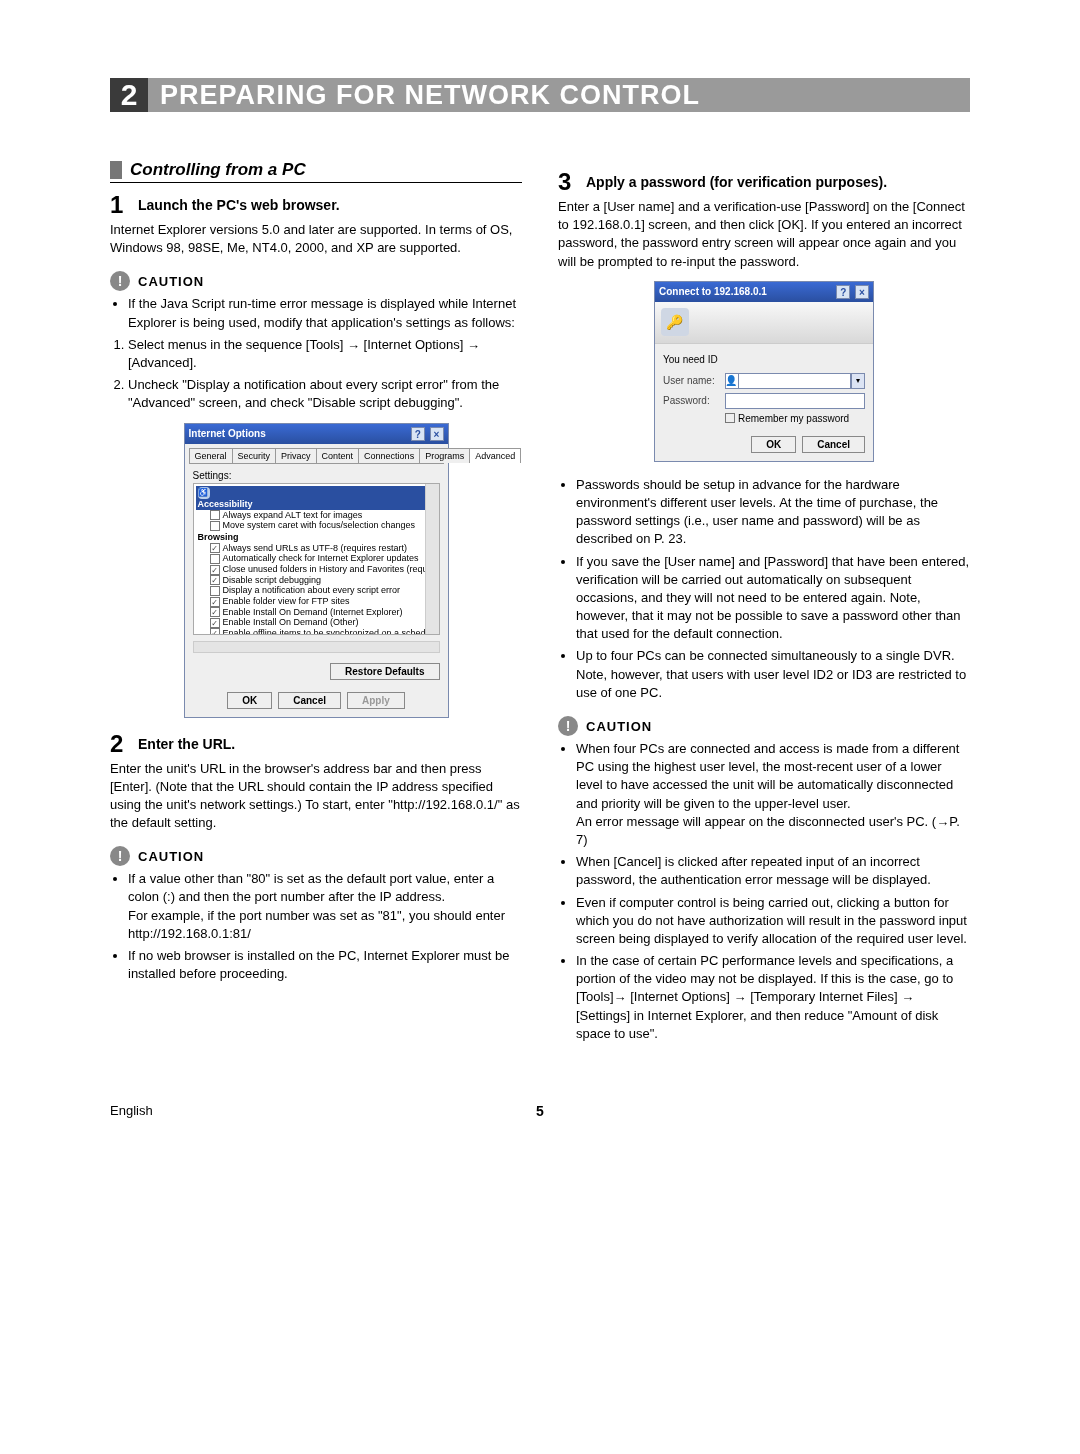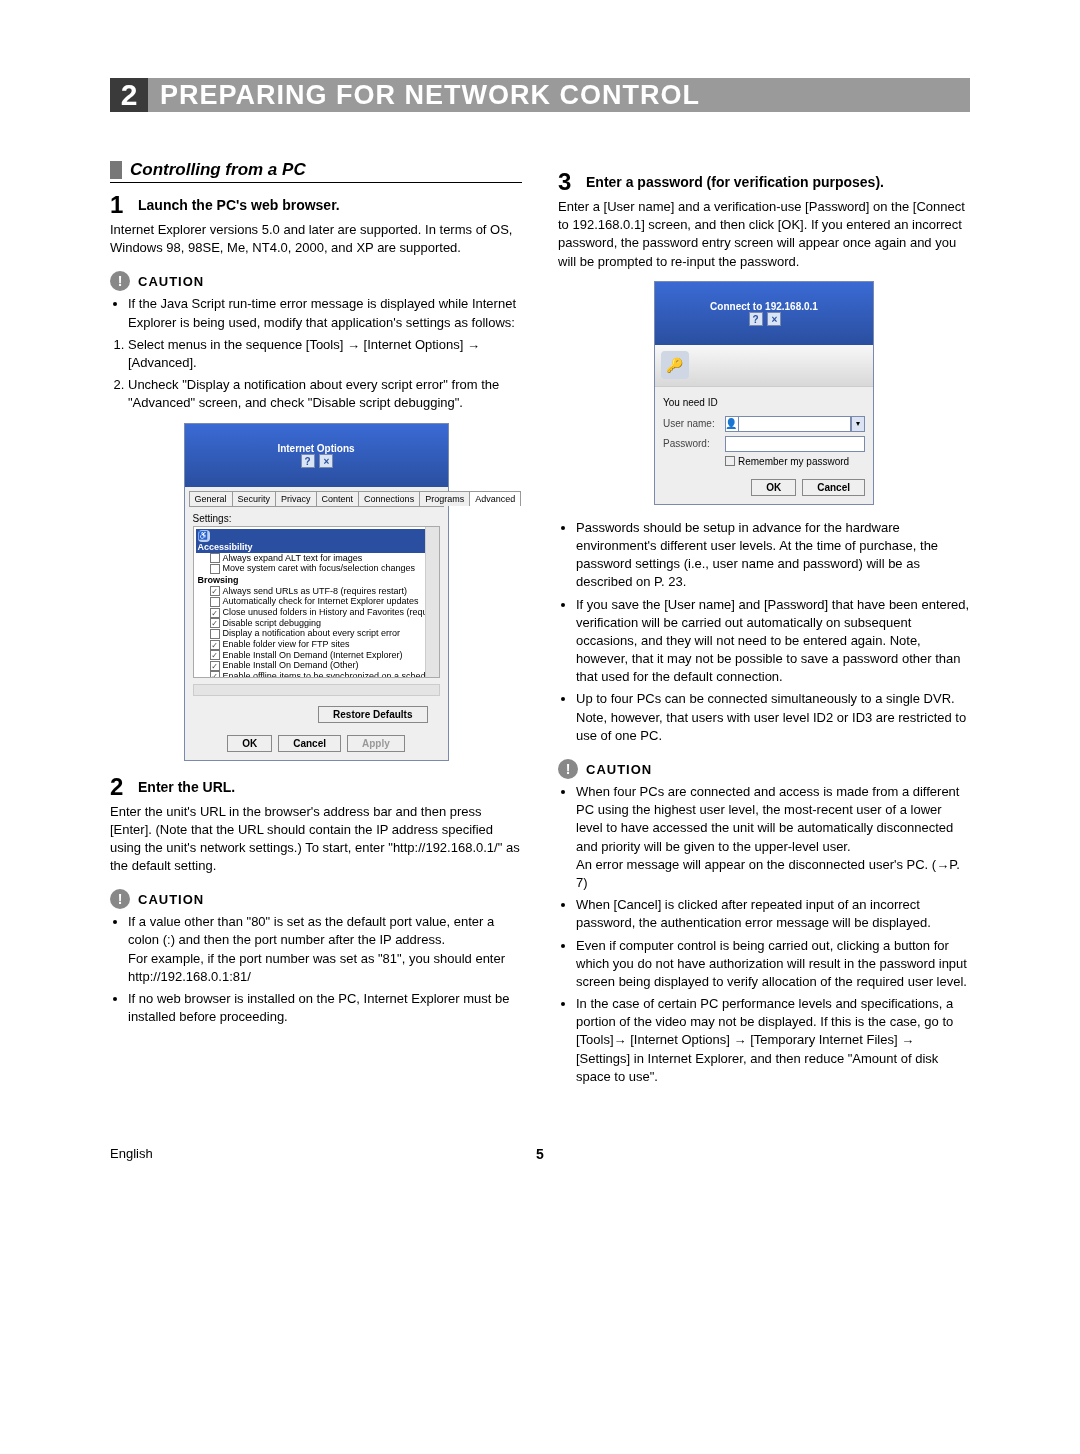--- a/index.html
+++ b/index.html
@@ -76,22 +76,22 @@
   .win-dialog {
     width: 265px;
     margin: 10px auto 14px;
     border: 1px solid #7a8aae;
     background: #efefef;
     font-size: 10px;
   }
   .win-title {
     background: linear-gradient(to bottom, #3a6ad4, #2a4fa0);
     color: #fff; font-weight: bold;
-    padding: 19px 4px;
-    display: flex; align-items: center; justify-content: space-between; flex-direction: column;
+    padding: 3px 4px;
+    display: flex; align-items: center; justify-content: space-between;
   }
   .win-title-right span {
     display:inline-block; width:14px; height:14px; line-height:14px;
     text-align:center; background:#d9e4f4; color:#2a4fa0; margin-left:2px;
     border:1px solid #7a8aae; font-weight:bold;
   }
   .tabs { display:flex; border-bottom:1px solid #999; margin:4px 4px 0; font-size:9px; }
   .tab { padding:2px 5px; border:1px solid #999; border-bottom:none; background:#efefef; margin-right:-1px; cursor:default; }
   .tab.active { background:#fff; }
   .settings-label { margin:6px 8px 2px; }
@@ -99,21 +99,21 @@
     margin:0 8px 6px; border:1px solid #aaa; background:#fff;
     padding:2px; height:152px; position:relative; overflow:hidden;
     font-size:9px;
   }
   .tree-cat { font-weight:bold; padding:1px 2px; }
   .tree-cat.hl { background:#2a4fa0; color:#fff; }
   .tree-item { padding:0 0 0 14px; white-space:nowrap; }
   .chk { display:inline-block; width:10px;height:10px;border:1px solid #777;margin-right:3px;vertical-align:middle;font-size:8px;line-height:9px;text-align:center;color:#444;}
   .scrollbar-v { position:absolute; right:0; top:0; bottom:0; width:14px; background:#e4e4e4; border-left:1px solid #ccc;}
   .scrollbar-h { margin:0 8px 6px; height:12px; background:#e4e4e4; border:1px solid #ccc; position:relative;}
-  .btn-row { display:flex; justify-content:flex-end; gap:6px; padding:4px 20px 8px; }
+  .btn-row { display:flex; justify-content:flex-end; gap:6px; padding:4px 8px 8px; }
   .btn-row.center { justify-content:center; }
   .win-btn { border:1px solid #888; background:#efefef; padding:2px 14px; font-size:10px;font-weight:bold;}
   .win-btn.disabled { color:#999; }
   
   .connect-body { padding:8px; background:#eee; }
   .connect-row { display:flex; align-items:center; margin:4px 0; font-size:10px; }
   .connect-row label { width:62px; color:#444; }
   .connect-input { flex:1; border:1px solid #7a8aae; background:#fff; height:16px; }
   .dd { width:14px; height:16px; background:#dce4f4; border:1px solid #7a8aae; display:inline-flex;align-items:center;justify-content:center;font-size:8px;}
   .head-img {
@@ -225,21 +225,21 @@
         <span>For example, if the port number was set as "81", you should enter</span><br>
         <span>http://192.168.0.1:81/</span>
       </li>
       <li>If no web browser is installed on the PC, Internet Explorer must be installed before proceeding.</li>
     </ul>
   </div>
 
   <div class="col">
     <div class="step">
       <div class="step-num">3</div>
-      <div class="step-text">Enter a password (for verification purposes).</div>
+      <div class="step-text">Apply a password (for verification purposes).</div>
     </div>
     <p class="body">Enter a [User name] and a verification-use [Password] on the [Connect to 192.168.0.1] screen, and then click [OK]. If you entered an incorrect password, the password entry screen will appear once again and you will be prompted to re-input the password.</p>
 
     <div class="win-dialog" style="width:220px;">
       <div class="win-title">
         <span>Connect to 192.168.0.1</span>
         <span class="win-title-right">
           <span>?</span>
           <span>×</span>
         </span>

